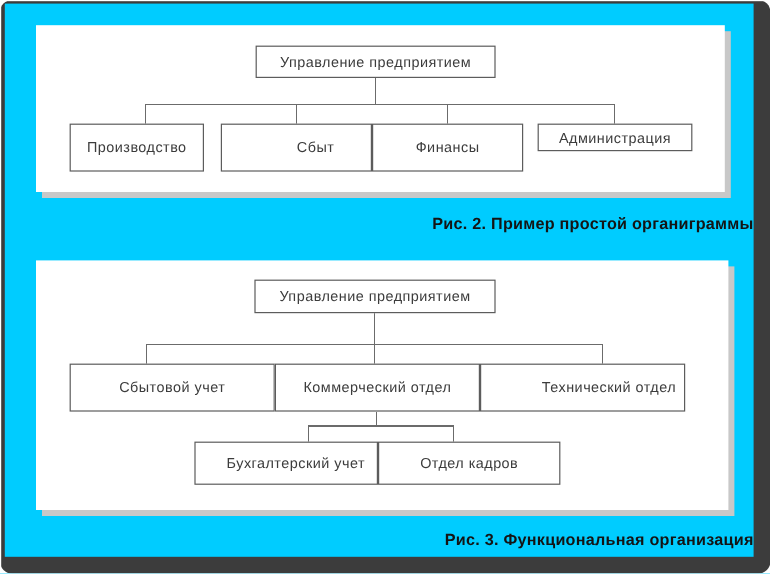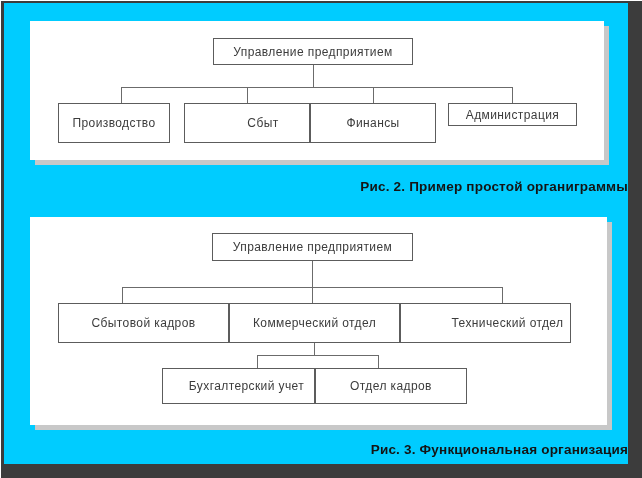--- a/index.html
+++ b/index.html
@@ -3,20 +3,21 @@
 <meta charset="utf-8">
 <style>
   html, body { margin: 0; padding: 0; }
   .screen {
     position: relative;
     width: 642px;
     height: 478px;
     background: #ffffff;
     overflow: hidden;
     font-family: "Liberation Sans", sans-serif;
+    border-radius: 10px;
   }
   .frame {
     position: absolute;
     left: 1px; top: 1px; right: 0; bottom: 0;
     background: var(--frame, #3c3c3c);
   }
   .canvas {
     position: absolute;
     left: 3px; top: 2px;
     width: 624px; height: 461px;
@@ -110,21 +111,21 @@
           <line x1="92" y1="70" x2="472" y2="70"></line>
           <line x1="92" y1="70" x2="92" y2="86"></line>
           <line x1="282" y1="70" x2="282" y2="86"></line>
           <line x1="472" y1="70" x2="472" y2="86"></line>
           <line x1="284" y1="126" x2="284" y2="138"></line>
           <line x1="227" y1="138" x2="348" y2="138"></line>
           <line x1="227" y1="138" x2="227" y2="151"></line>
           <line x1="348" y1="138" x2="348" y2="151"></line>
         </svg>
         <div class="node f3-root">Управление предприятием</div>
-        <div class="node f3-c0">Сбытовой кадров</div>
+        <div class="node f3-c0">Сбытовой учет</div>
         <div class="node f3-c1">Коммерческий отдел</div>
         <div class="node f3-c2">Технический отдел</div>
         <div class="node f3-s0">Бухгалтерский учет</div>
         <div class="node f3-s1">Отдел кадров</div>
       </div>
 
       <div class="caption cap2">Рис. 3. Функциональная организация</div>
 
     </div>
   </div>

